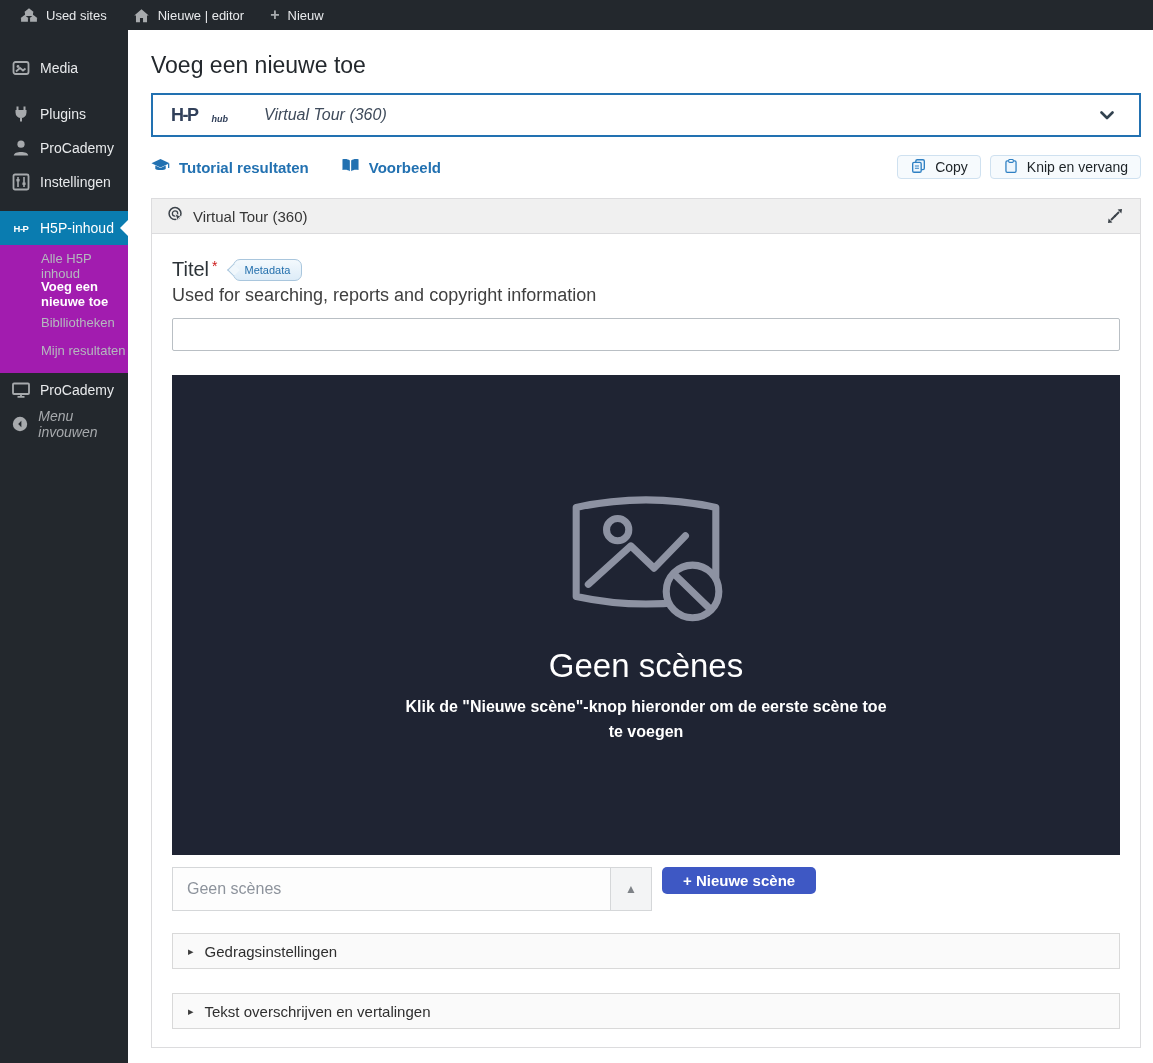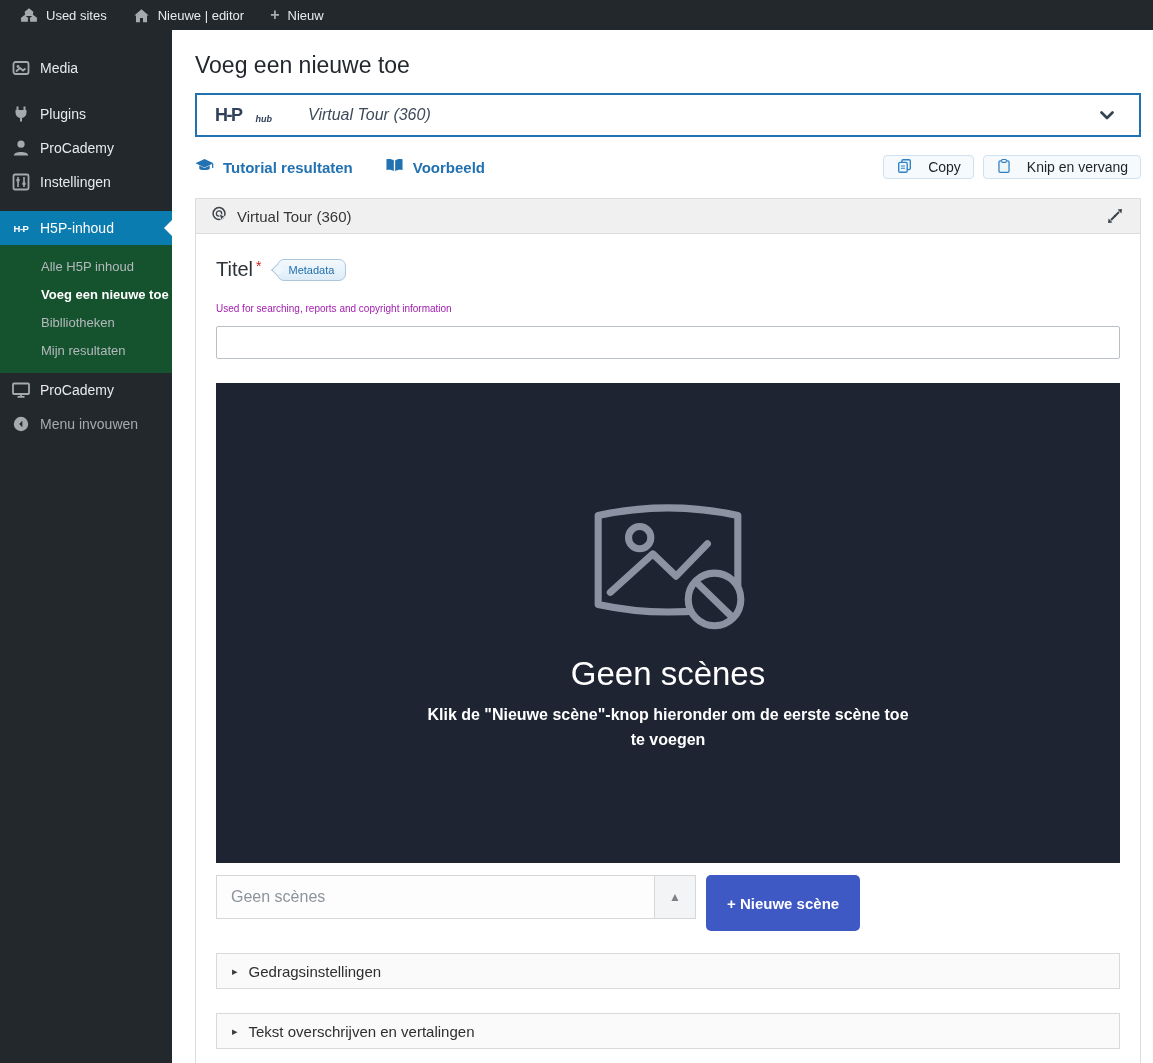--- a/index.html
+++ b/index.html
@@ -8,68 +8,68 @@
     width:1153px; height:1063px; overflow:hidden; background:#fff;
     font-family:"Liberation Sans","DejaVu Sans",sans-serif; color:#1d2327;
   }
   
   .adminbar { height:30px; background:#23282d; display:flex; align-items:center; color:#e8eaec; font-size:13px; padding-left:7px; }
   .ab-item { display:flex; align-items:center; gap:8px; padding:0 13px; height:100%; cursor:pointer; }
   .ab-item svg { display:block; }
   .ab-plus { font-size:16px; font-weight:700; color:#a7aaad; line-height:1; }
   
   .layout { display:flex; height:1033px; }
-  .sidebar { width:172px; flex-shrink:0; background:#23282d; }
+  .sidebar { width:128px; flex-shrink:0; background:#23282d; }
   .side-sep-a { height:21px; } .side-sep-b { height:12px; }
   .menu-item { position:relative; height:34px; display:flex; align-items:center; gap:9px; padding-left:11px; font-size:14px; color:#e8eaec; cursor:pointer; }
   .menu-item .mi-icon { width:20px; display:flex; justify-content:center; align-items:center; }
   .menu-item.active { background:#0a7cb0; color:#fff; }
   .menu-item.active::after { content:""; position:absolute; right:0; top:50%; margin-top:-8px; border:8px solid transparent; border-right-color:#fff; }
   .h5p-badge { font-size:9.5px; font-weight:800; color:#cfd3d7; letter-spacing:-0.5px; }
   .menu-item.active .h5p-badge { color:#fff; }
-  .submenu { background:#14532d; padding:7px 0 9px; }
+  .submenu { background:#a21caf; padding:7px 0 9px; }
   .submenu-item { height:28px; display:flex; align-items:center; padding-left:41px; font-size:13px; color:#b4b9be; cursor:pointer; }
   .submenu-item.current { color:#fff; font-weight:700; }
   
   .main { flex:1; background:#fff; padding:0 12px 0 23px; }
   .page-title { font-size:23px; font-weight:400; color:#23282d; margin:22px 0 0; line-height:26px; }
   .hub-select { margin-top:15px; height:44px; border:2px solid #2271b1; background:#fff; display:flex; align-items:center; padding:0 25px 0 18px; cursor:pointer; }
   .hub-logo { display:flex; align-items:flex-end; color:#31405a; }
   .hub-logo-main { font-size:18px; font-weight:800; letter-spacing:-1.5px; line-height:1; }
   .hub-logo-sub { font-size:9px; font-style:italic; font-weight:700; margin-left:14px; }
   .hub-value { margin-left:36px; font-style:italic; font-size:16px; color:#3f4b5b; }
   .hub-chevron { margin-left:auto; display:flex; }
   
   .toolbar { margin-top:15px; display:flex; align-items:center; height:30px; }
   .tb-link { display:flex; align-items:center; gap:9px; color:#2271b1; font-size:15px; font-weight:600; cursor:pointer; text-decoration:none; }
   .tb-link + .tb-link { margin-left:32px; }
   .tb-buttons { margin-left:auto; display:flex; gap:9px; }
-  .tb-btn { display:flex; align-items:center; gap:15px; height:24px; padding:0 12px; background:#f6fafd; border:1px solid #cfe1f0; border-radius:4px; font-size:14px; color:#1d2327; cursor:pointer; font-family:inherit; }
+  .tb-btn { display:flex; align-items:center; gap:8px; height:24px; padding:0 12px; background:#f6fafd; border:1px solid #cfe1f0; border-radius:4px; font-size:14px; color:#1d2327; cursor:pointer; font-family:inherit; }
   
   .panel { margin-top:16px; border:1px solid #dcdcde; background:#fff; }
   .panel-header { height:35px; background:#f0f0f0; border-bottom:1px solid #dcdcde; display:flex; align-items:center; gap:9px; padding:0 15px; font-size:15px; color:#363636; }
   .ph-expand { margin-left:auto; display:flex; cursor:pointer; }
   .panel-body { padding:24px 20px 18px; }
   .label-row { display:flex; align-items:center; }
   .field-label { font-size:20px; color:#2c3338; }
   .req { color:#cc1818; font-size:14px; margin-left:3px; position:relative; top:-4px; }
   .metadata-chip { position:relative; margin-left:15px; font-size:11px; color:#2470ad; background:linear-gradient(#f3f9fd,#ddecf8); border:1px solid #a9c6dd; border-radius:7px; padding:4px 11px; cursor:pointer; }
   .metadata-chip::before { content:""; position:absolute; left:-5px; top:50%; width:8px; height:8px; background:#f0f7fc; border-left:1px solid #a9c6dd; border-bottom:1px solid #a9c6dd; transform:translateY(-50%) rotate(45deg); }
-  .field-desc { margin-top:22px; font-size:10px; color:#a21caf; }
+  .field-desc { margin-top:4px; font-size:18px; color:#404040; }
   .title-input { margin-top:12px; width:100%; height:33px; border:1px solid #b9bfc4; border-radius:2px; background:#fff; font-size:15px; padding:0 9px; font-family:inherit; }
   
   .scene-preview { margin-top:24px; height:480px; background:#1f2433; display:flex; flex-direction:column; align-items:center; justify-content:center; }
   .sp-heading { color:#fff; font-size:33px; font-weight:400; margin:16px 0 0; }
   .sp-msg { color:#fff; font-size:16px; font-weight:600; line-height:1.55; text-align:center; max-width:495px; margin:10px 0 0; }
   
   .scene-row { margin-top:12px; display:flex; }
   .scene-select { width:480px; height:44px; border:1px solid #d5d7d9; background:#fdfdfd; display:flex; cursor:pointer; }
   .ss-text { flex:1; display:flex; align-items:center; padding-left:14px; font-size:16px; color:#8d939c; }
   .ss-arrow { width:41px; border-left:1px solid #d5d7d9; background:#f3f4f5; display:flex; align-items:center; justify-content:center; color:#7e8287; font-size:12px; }
-  .new-scene-btn { margin-left:10px; height:56px; padding:0 21px; background:#3e58c4; color:#fff; border:none; border-radius:5px; font-size:15px; font-weight:600; font-family:inherit; cursor:pointer; }
+  .new-scene-btn { margin-left:10px; height:27px; padding:0 21px; background:#3e58c4; color:#fff; border:none; border-radius:5px; font-size:15px; font-weight:600; font-family:inherit; cursor:pointer; }
   
   .accordion { margin-top:22px; height:36px; background:#fafafa; border:1px solid #d9d9d9; display:flex; align-items:center; gap:11px; padding:0 15px; font-size:15px; color:#2f2f2f; cursor:pointer; }
   .accordion.second { margin-top:24px; }
   .acc-caret { font-size:11px; color:#3c3c3c; }
 </style>
 </head>
 <body>
 
 <div class="adminbar">
   <div class="ab-item">
@@ -166,21 +166,21 @@
     <div class="menu-item">
       <span class="mi-icon">
         <svg width="20" height="20" viewBox="0 0 20 20">
           <rect x="2" y="3.5" width="16" height="10.5" rx="1" fill="none" stroke="#a7aaad" stroke-width="1.8"></rect>
           <path d="M10 14 v2.8 M6.5 16.8 h7" stroke="#a7aaad" stroke-width="1.8" fill="none"></path>
         </svg>
       </span>
       <span>ProCademy</span>
     </div>
 
-    <div class="menu-item" style="color:#a7aaad;">
+    <div class="menu-item" style="color:#a7aaad;font-style:italic;">
       <span class="mi-icon">
         <svg width="18" height="18" viewBox="0 0 20 20">
           <circle cx="10" cy="10" r="8" fill="#a7aaad"></circle>
           <path d="M11.5 6.5 L8 10 L11.5 13.5 Z" fill="#23282d"></path>
         </svg>
       </span>
       <span>Menu invouwen</span>
     </div>
   </div>
 

